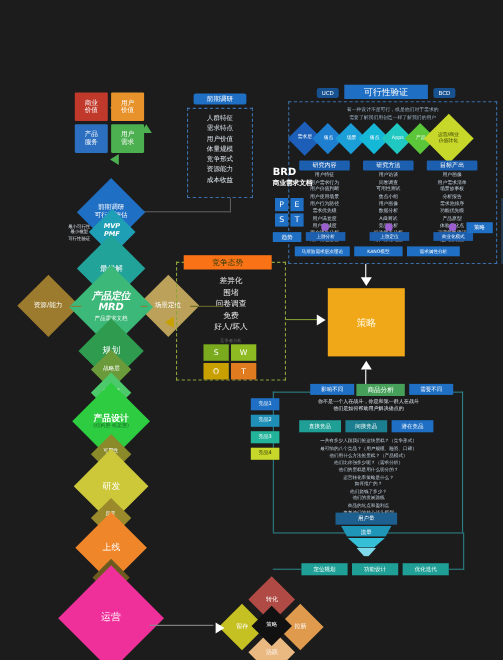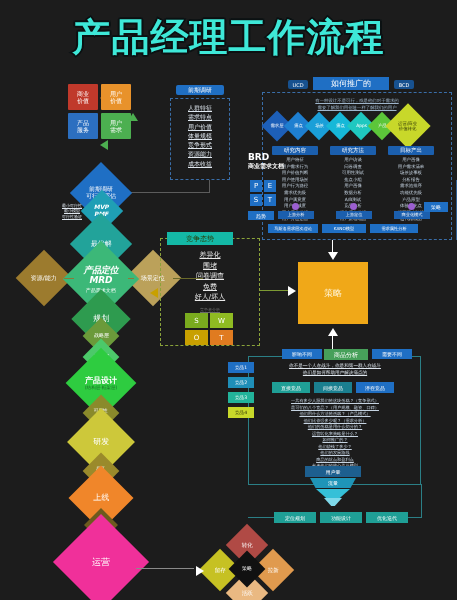--- a/index.html
+++ b/index.html
@@ -48,35 +48,32 @@
   .ln-b { position:absolute; background:#2f5f94; }
   .ln-g { position:absolute; background:#7d9a33; }
   .ln-t { position:absolute; background:#2b7f86; }
 
   .arrow-up { position:absolute; width:0;height:0; border-left:5px solid transparent; border-right:5px solid transparent; border-bottom:8px solid #fff; }
   .arrow-dn { position:absolute; width:0;height:0; border-left:5px solid transparent; border-right:5px solid transparent; border-top:8px solid #fff; }
   .arrow-rt { position:absolute; width:0;height:0; border-top:5px solid transparent; border-bottom:5px solid transparent; border-left:8px solid #fff; }
   .arrow-lt { position:absolute; width:0;height:0; border-top:5px solid transparent; border-bottom:5px solid transparent; border-right:8px solid #fff; }
 
   .tag { position:absolute; background:#1f6fc4; color:#fff; font-size:6px; display:flex; align-items:center; justify-content:center; border-radius:2px; }
-  .listbox { position:absolute; color:#dfe7ef; font-size:5.2px; line-height:1.45; text-align:center;text-decoration:underline; }
+  .listbox { position:absolute; color:#dfe7ef; font-size:5.2px; line-height:1.45; text-align:center; }
   .minibox { position:absolute; display:flex; align-items:center; justify-content:center; text-align:center; color:#fff; font-size:5px; line-height:1.2; }
   .colhdr { position:absolute; background:#1b5fae; color:#fff; font-size:5.5px; display:flex;align-items:center;justify-content:center; border-radius:1px; }
   .coltxt { position:absolute; color:#c8d6e4; font-size:4.4px; line-height:1.5; text-align:center; }
   .dot { position:absolute; border-radius:50%; background:#9b5fd0; }
   .funnel { position:absolute; }
 </style>
 </head>
 <body>
 
 <div id="canvas">
 
-  <div class="title-bar">
-    <span class="t">产品经理工作流程</span>
-  </div>
 
   <div class="quad" style="left:68px; top:84px;">
     <div style="background:#c0392b;">
         <span style="white-space:pre-line;">商业
 价值</span>
       </div>
     <div style="background:#e8922b;">
         <span style="white-space:pre-line;">用户
 价值</span>
       </div>
@@ -182,21 +179,21 @@
   <div class="dia" style="left:89px; top:513px; width:24px; height:24px; background:#6d5a1e;">
     <span style="font-size:4.4px; white-space:pre-line;">效果
 复盘</span>
   </div>
 
   <div class="dia" style="left:67px; top:528px; width:68px; height:68px; background:#f0309a;">
     <span style="font-size:9px;">运营</span>
   </div>
 
   <div class="dash-g" style="left:160px; top:238px; width:100px; height:108px;"></div>
-  <div class="box" style="left:167px; top:232px; width:66px; height:13px; background:#14b8a6; font-size:7px; color:#2a3a07;">
+  <div class="box" style="left:167px; top:232px; width:80px; height:13px; background:#f97316; font-size:7px; color:#2a3a07;">
     <span>竞争态势</span>
   </div>
   <div class="listbox" style="left:162px; top:250px; width:96px; font-size:7px; line-height:1.5; color:#eaeaea;">
     <div>差异化</div>
     <div>围堵</div>
     <div>问卷调查</div>
     <div>免费</div>
     <div>好人/坏人</div>
   </div>
   <div class="listbox" style="left:162px; top:307px; width:96px; font-size:4px; color:#6a6a6a;">竞争者分析</div>
@@ -213,21 +210,21 @@
     <div class="ctr" style="background:#e07b20; color:#fff; font-size:7px;">
         <span>T</span>
       </div>
   </div>
   <div class="arrow-lt" style="left:150px; top:288px; border-right-color:#c8a000;"></div>
   <div class="ln-g" style="left:260px; top:290px; width:34px; height:1px;"></div>
   <div class="arrow-rt" style="left:288px; top:286px; border-left-color:#fff;"></div>
 
   <div class="dash" style="left:262px; top:92px; width:190px; height:148px;"></div>
   <div class="box" style="left:313px; top:77px; width:76px; height:13px; background:#1f6fc4; font-size:8px;">
-    <span>如何推广的</span>
+    <span>可行性验证</span>
   </div>
   <div class="tag" style="left:288px; top:80px; width:20px; height:9px; background:#17518f;">
       <span style="font-size:5px;">UCD</span>
     </div>
   <div class="tag" style="left:394px; top:80px; width:20px; height:9px; background:#17518f;">
       <span style="font-size:5px;">BCD</span>
     </div>
   <div class="listbox" style="left:272px; top:98px; width:170px; font-size:4.4px; line-height:1.5; white-space:pre-line; color:#9fb6cc;">有一种设计不是可行，或是他们对于需求的
 需要了解我们用创造一样了解我们的用户</div>
 

